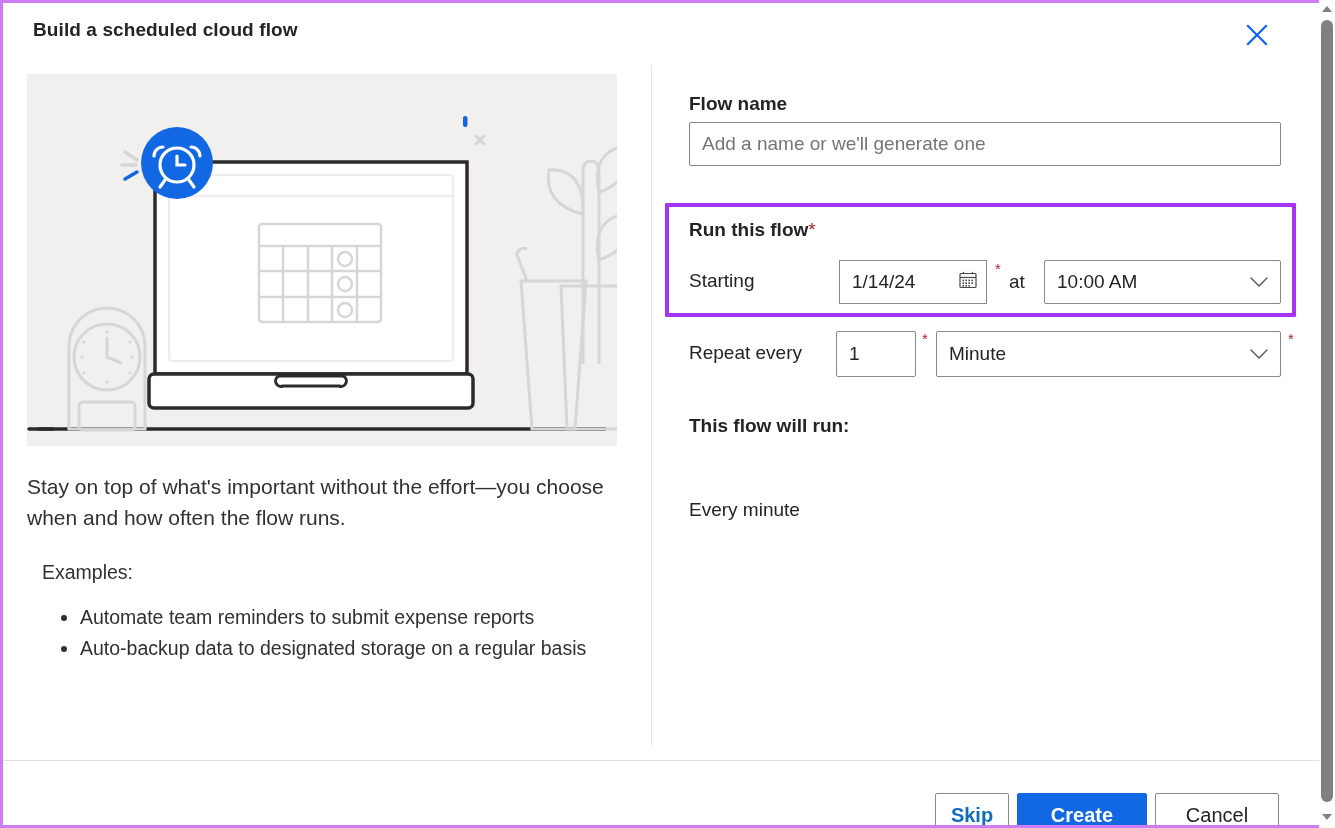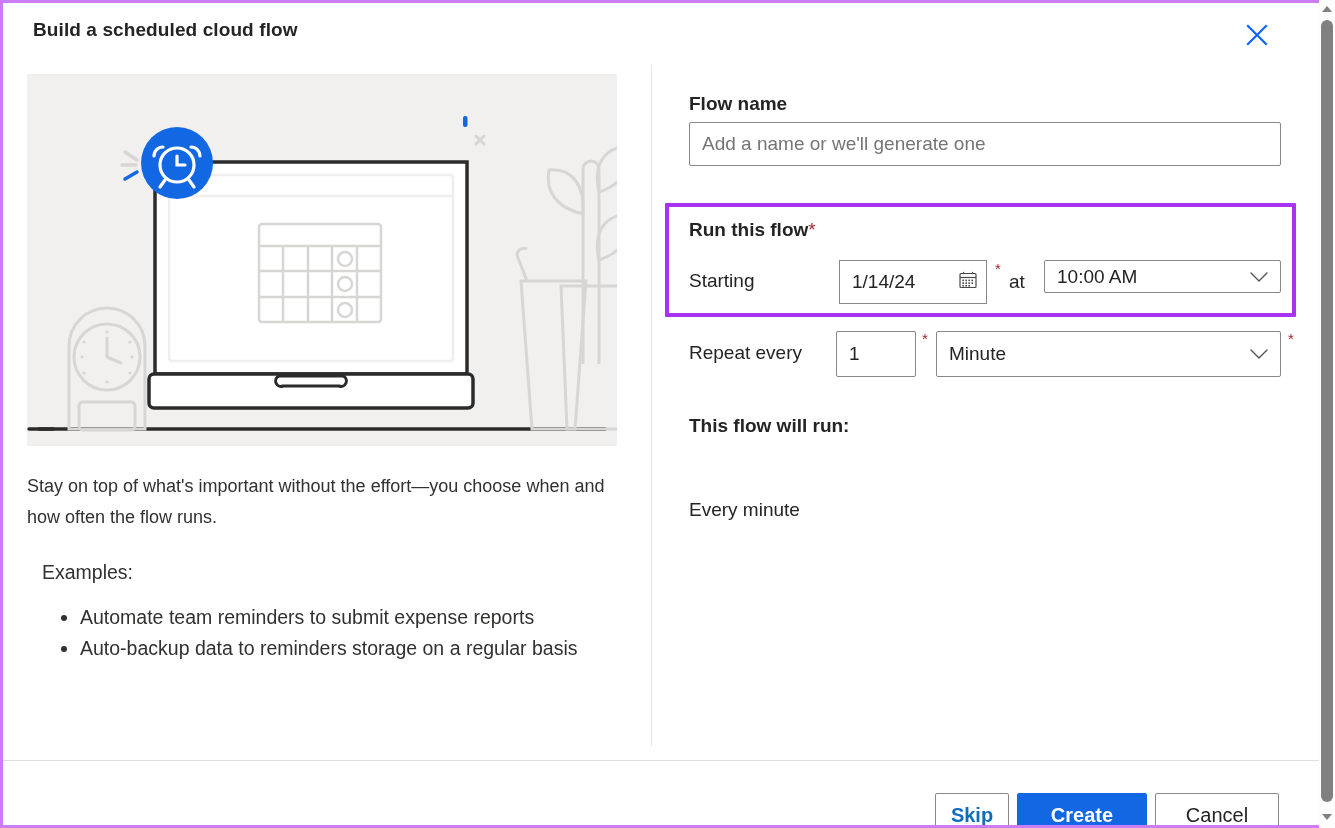--- a/index.html
+++ b/index.html
@@ -72,21 +72,21 @@
     width: 590px; height: 372px;
     background: #f1f0ef;
     overflow: hidden;
   }
   #illustration svg { display: block; }
 
   #left-description {
     position: absolute;
     left: 24px; top: 406px;
     width: 600px;
-    font-size: 18px;
+    font-size: 21px;
     line-height: 31px;
     color: #323130;
   }
   #examples-label {
     position: absolute;
     left: 39px; top: 492px;
     font-size: 19.5px;
     line-height: 31px;
     color: #323130;
   }
@@ -181,21 +181,21 @@
     flex: 1;
     white-space: nowrap;
   }
   #date-star { left: 343px; top: 196px; }
 
   #at-label { left: 357px; top: 206px; font-size: 19px; color: #242424; }
 
   .time-box {
     position: absolute;
     left: 392px; top: 195px;
-    width: 237px; height: 33px;
+    width: 237px; height: 44px;
     border: 1px solid #8a8886;
     border-radius: 2px;
     background: #ffffff;
     display: flex;
     align-items: center;
     padding: 0 10px 0 12px;
     cursor: pointer;
   }
   .time-value {
     font-size: 19px;
@@ -435,21 +435,21 @@
             <path d="M138 106 L133 113"></path>
             <path d="M162 106 L167 113"></path>
           </g>
         </svg>
       </div>
 
       <div id="left-description">Stay on top of what's important without the effort—you choose when and how often the flow runs.</div>
       <div id="examples-label">Examples:</div>
       <ul id="examples-list">
         <li>Automate team reminders to submit expense reports</li>
-        <li>Auto-backup data to reminders storage on a regular basis</li>
+        <li>Auto-backup data to designated storage on a regular basis</li>
       </ul>
     </div>
 
     <div id="right-panel">
 
       <div class="field-label" id="flow-name-label">Flow name</div>
       <input id="flow-name-input" type="text" placeholder="Add a name or we'll generate one" style="">
 
       <div class="field-label" id="run-flow-label">
         <span>Run this flow</span><span class="req-star">*</span>

